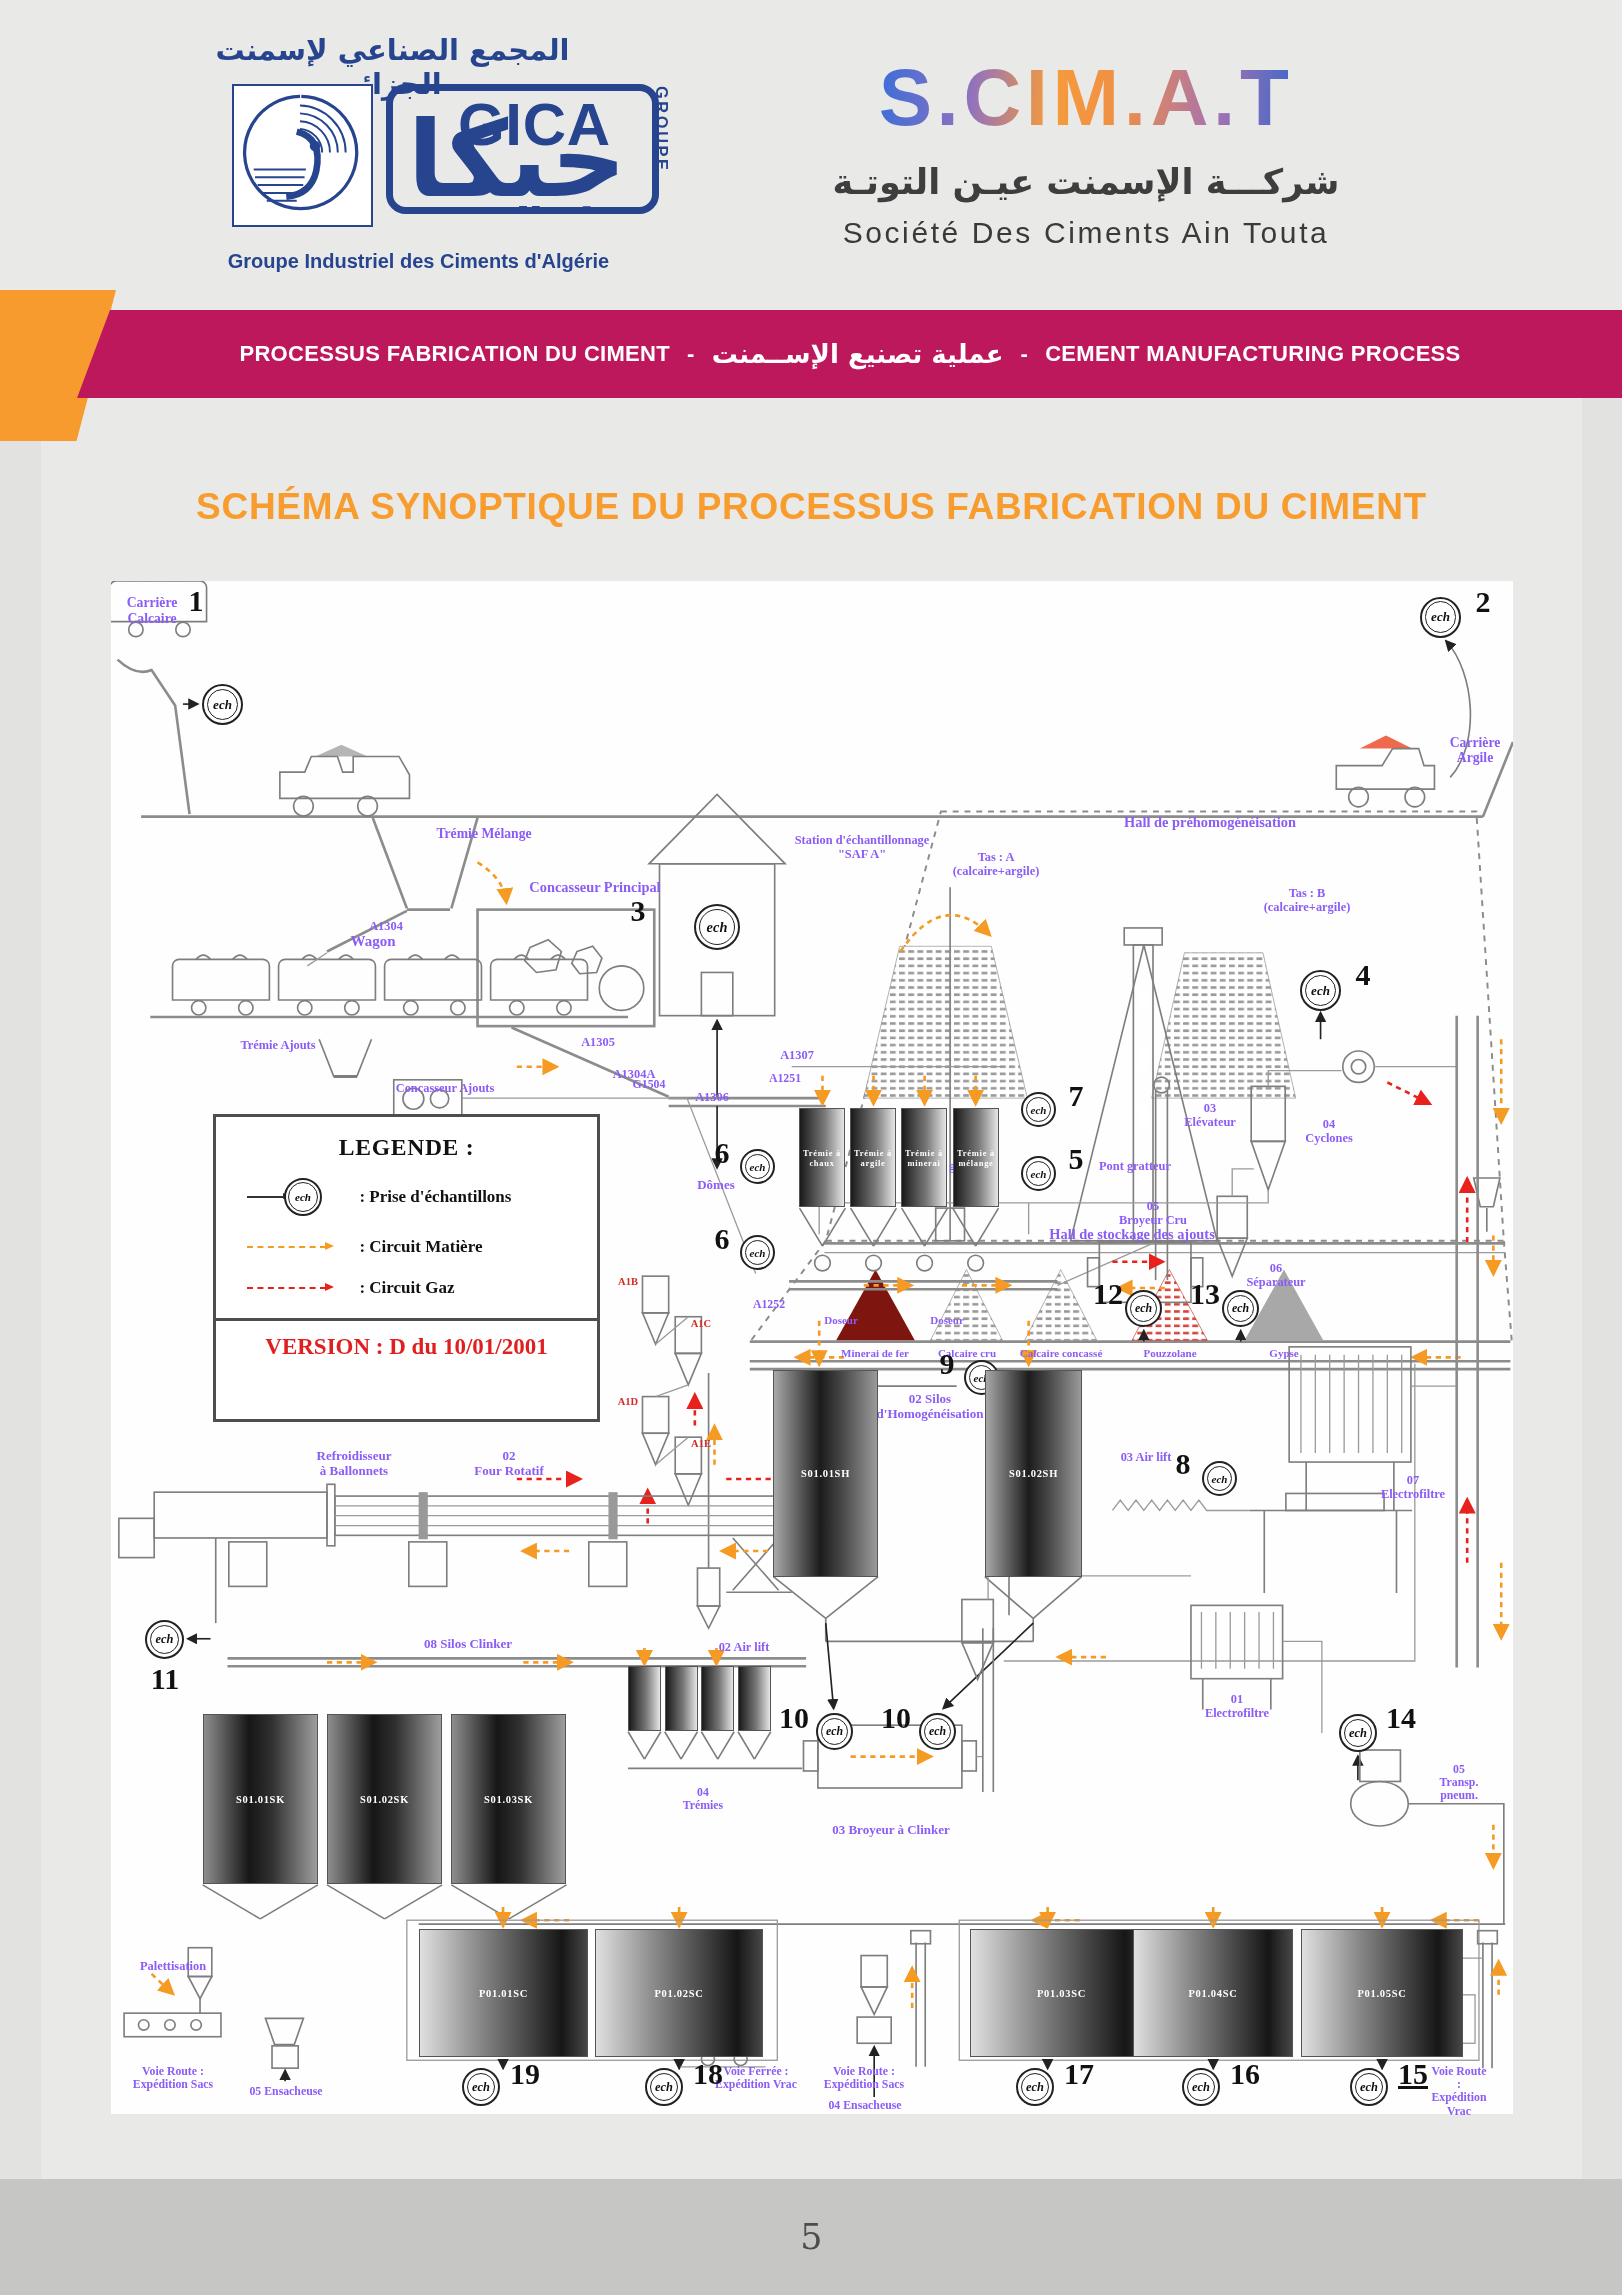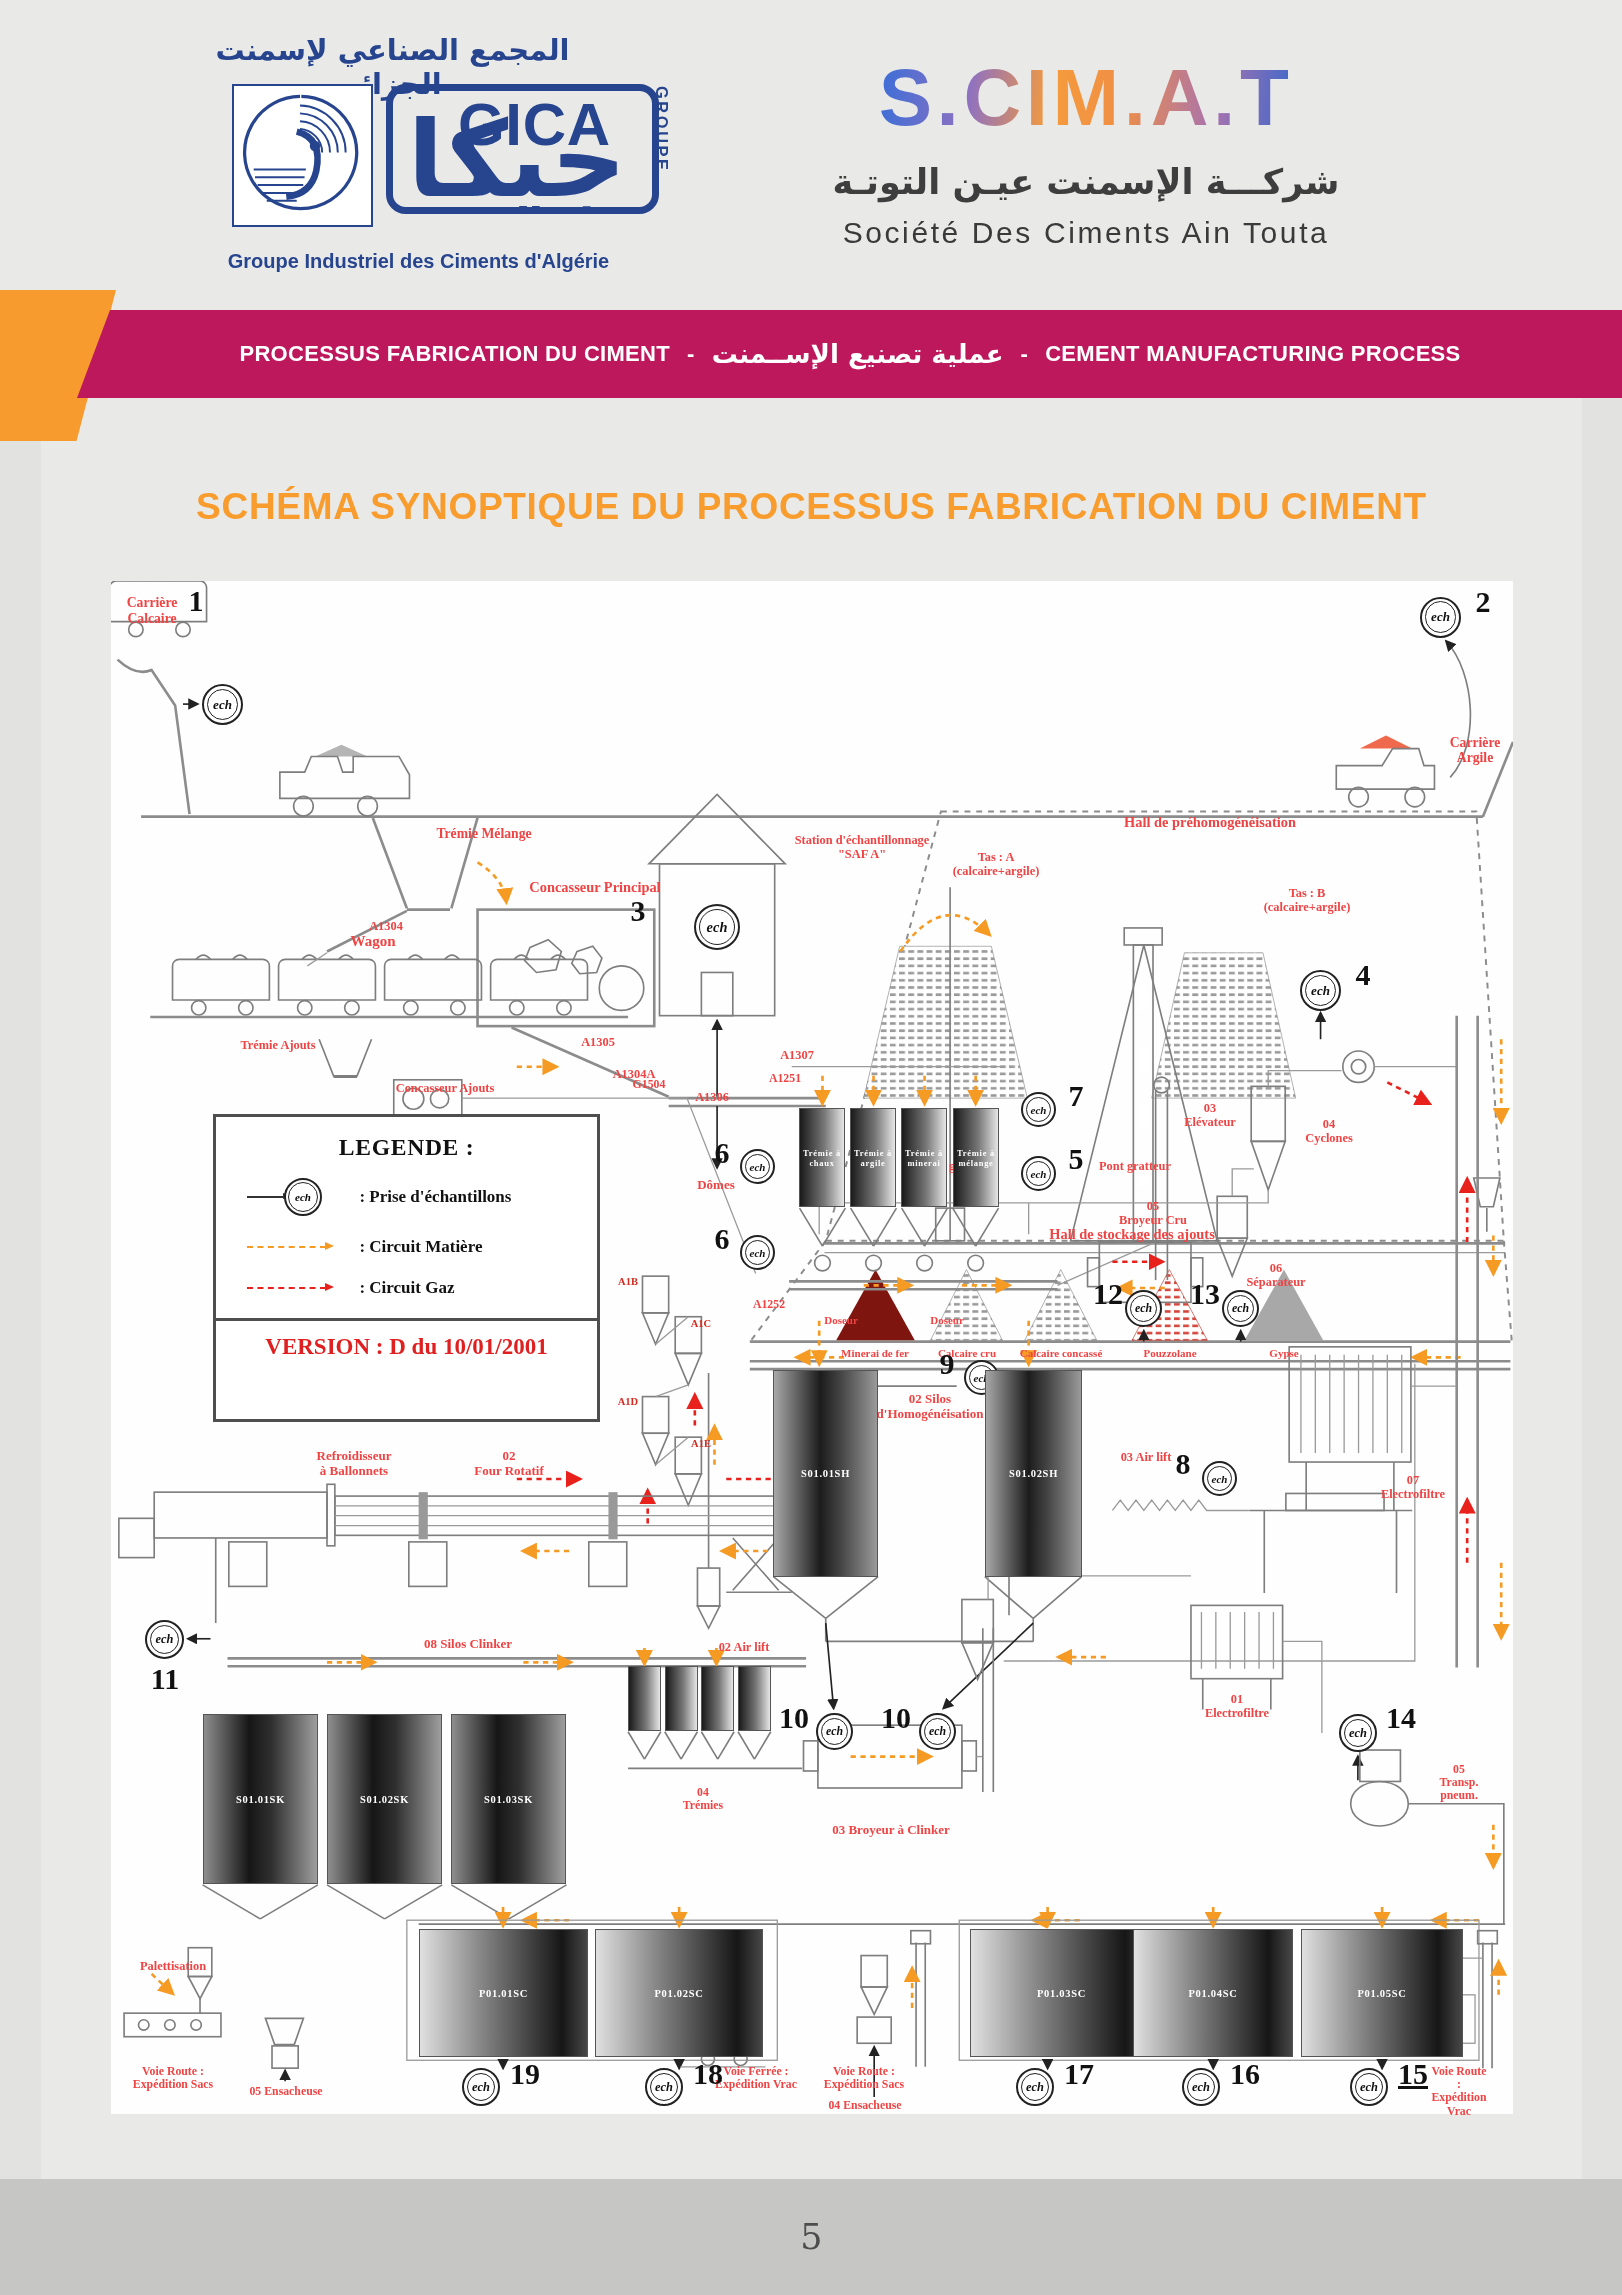--- a/index.html
+++ b/index.html
@@ -30,21 +30,21 @@
     clip-path:polygon(33px 0,100% 0,100% 100%,0 100%);display:flex;align-items:center;justify-content:center;gap:17px;}
   .banner .bt{color:#fff;font-weight:700;font-size:22px;letter-spacing:0.3px;white-space:nowrap;}
   .banner .ba{color:#fff;font-family:"DejaVu Sans",sans-serif;font-weight:700;font-size:26px;white-space:nowrap;}
   .doc-title{position:absolute;left:0;top:486px;width:1623px;text-align:center;font-weight:700;font-size:37px;
     letter-spacing:0.7px;color:#f89c2e;}
   
   #diagram{position:absolute;left:111px;top:581px;width:1402px;height:1533px;background:#fefefe;}
   #art{position:absolute;left:0;top:0;}
   #ov{position:absolute;left:0;top:0;width:100%;height:100%;}
   .dl{position:absolute;transform:translateX(-50%);text-align:center;white-space:pre-line;
-    font-family:"Liberation Serif",serif;font-weight:700;font-size:13px;color:#ef4444;line-height:1.12;}
+    font-family:"Liberation Serif",serif;font-weight:700;font-size:13px;color:#8b5cf6;line-height:1.12;}
   .ech{position:absolute;border:2px solid #222;border-radius:50%;background:#fff;display:flex;align-items:center;justify-content:center;box-sizing:border-box;}
   .ech:before{content:"";position:absolute;inset:2.6px;border:1.3px solid #222;border-radius:50%;}
   .ech span{font-family:"Liberation Serif",serif;font-style:italic;font-weight:700;color:#111;}
   .dnum{position:absolute;transform:translate(-50%,-50%);font-family:"Liberation Serif",serif;font-weight:700;font-size:30px;color:#111;}
   .silo{position:absolute;display:flex;align-items:center;justify-content:center;border:0.7px solid #555;box-sizing:border-box;}
   .silo span{color:#fff;font-family:"Liberation Serif",serif;font-weight:700;font-size:10.5px;letter-spacing:0.7px;text-align:center;white-space:pre-line;}
   .g-dark{background:linear-gradient(90deg,#8e8e8e,#161616 40%,#303030 60%,#9e9e9e);}
   .g-mid{background:linear-gradient(90deg,#a8a8a8,#1c1c1c 45%,#454545 65%,#9a9a9a);}
   .g-light{background:linear-gradient(90deg,#e0e0e0,#8a8a8a 35%,#161616 85%,#474747);}
   .g-hop{background:linear-gradient(90deg,#1a1a1a,#777 55%,#e6e6e6);}

